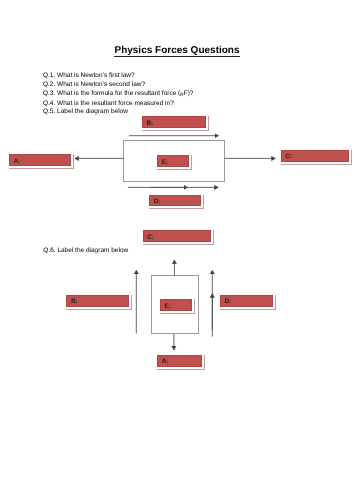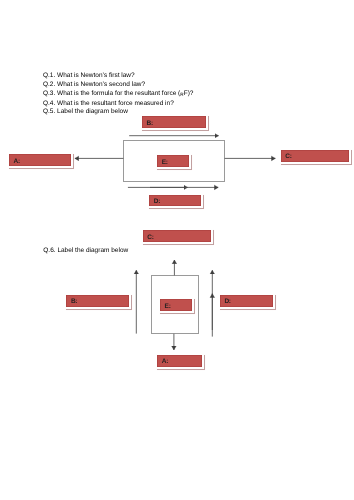--- a/index.html
+++ b/index.html
@@ -35,20 +35,21 @@
   
   .rect{position:absolute;border:0.9px solid #9a9a9a;box-sizing:border-box;background:transparent;}
 
   #arrows{position:absolute;left:0;top:0;pointer-events:none;}
 </style>
 </head>
 <body>
 
 <div id="page">
 
+  <div class="title"><span>Physics Forces Questions</span></div>
 
   <div class="qlist">
     <div>Q.1. What is Newton’s first law?</div>
     <div>Q.2. What is Newton’s second law?</div>
     <div><span>Q.3. What is the formula for the resultant force (</span><sub>R</sub><span>F)?</span></div>
     <div>Q.4. What is the resultant force measured in?</div>
     <div>Q.5. Label the diagram below</div>
   </div>
 
   <div class="q6">Q.6. Label the diagram below</div>

